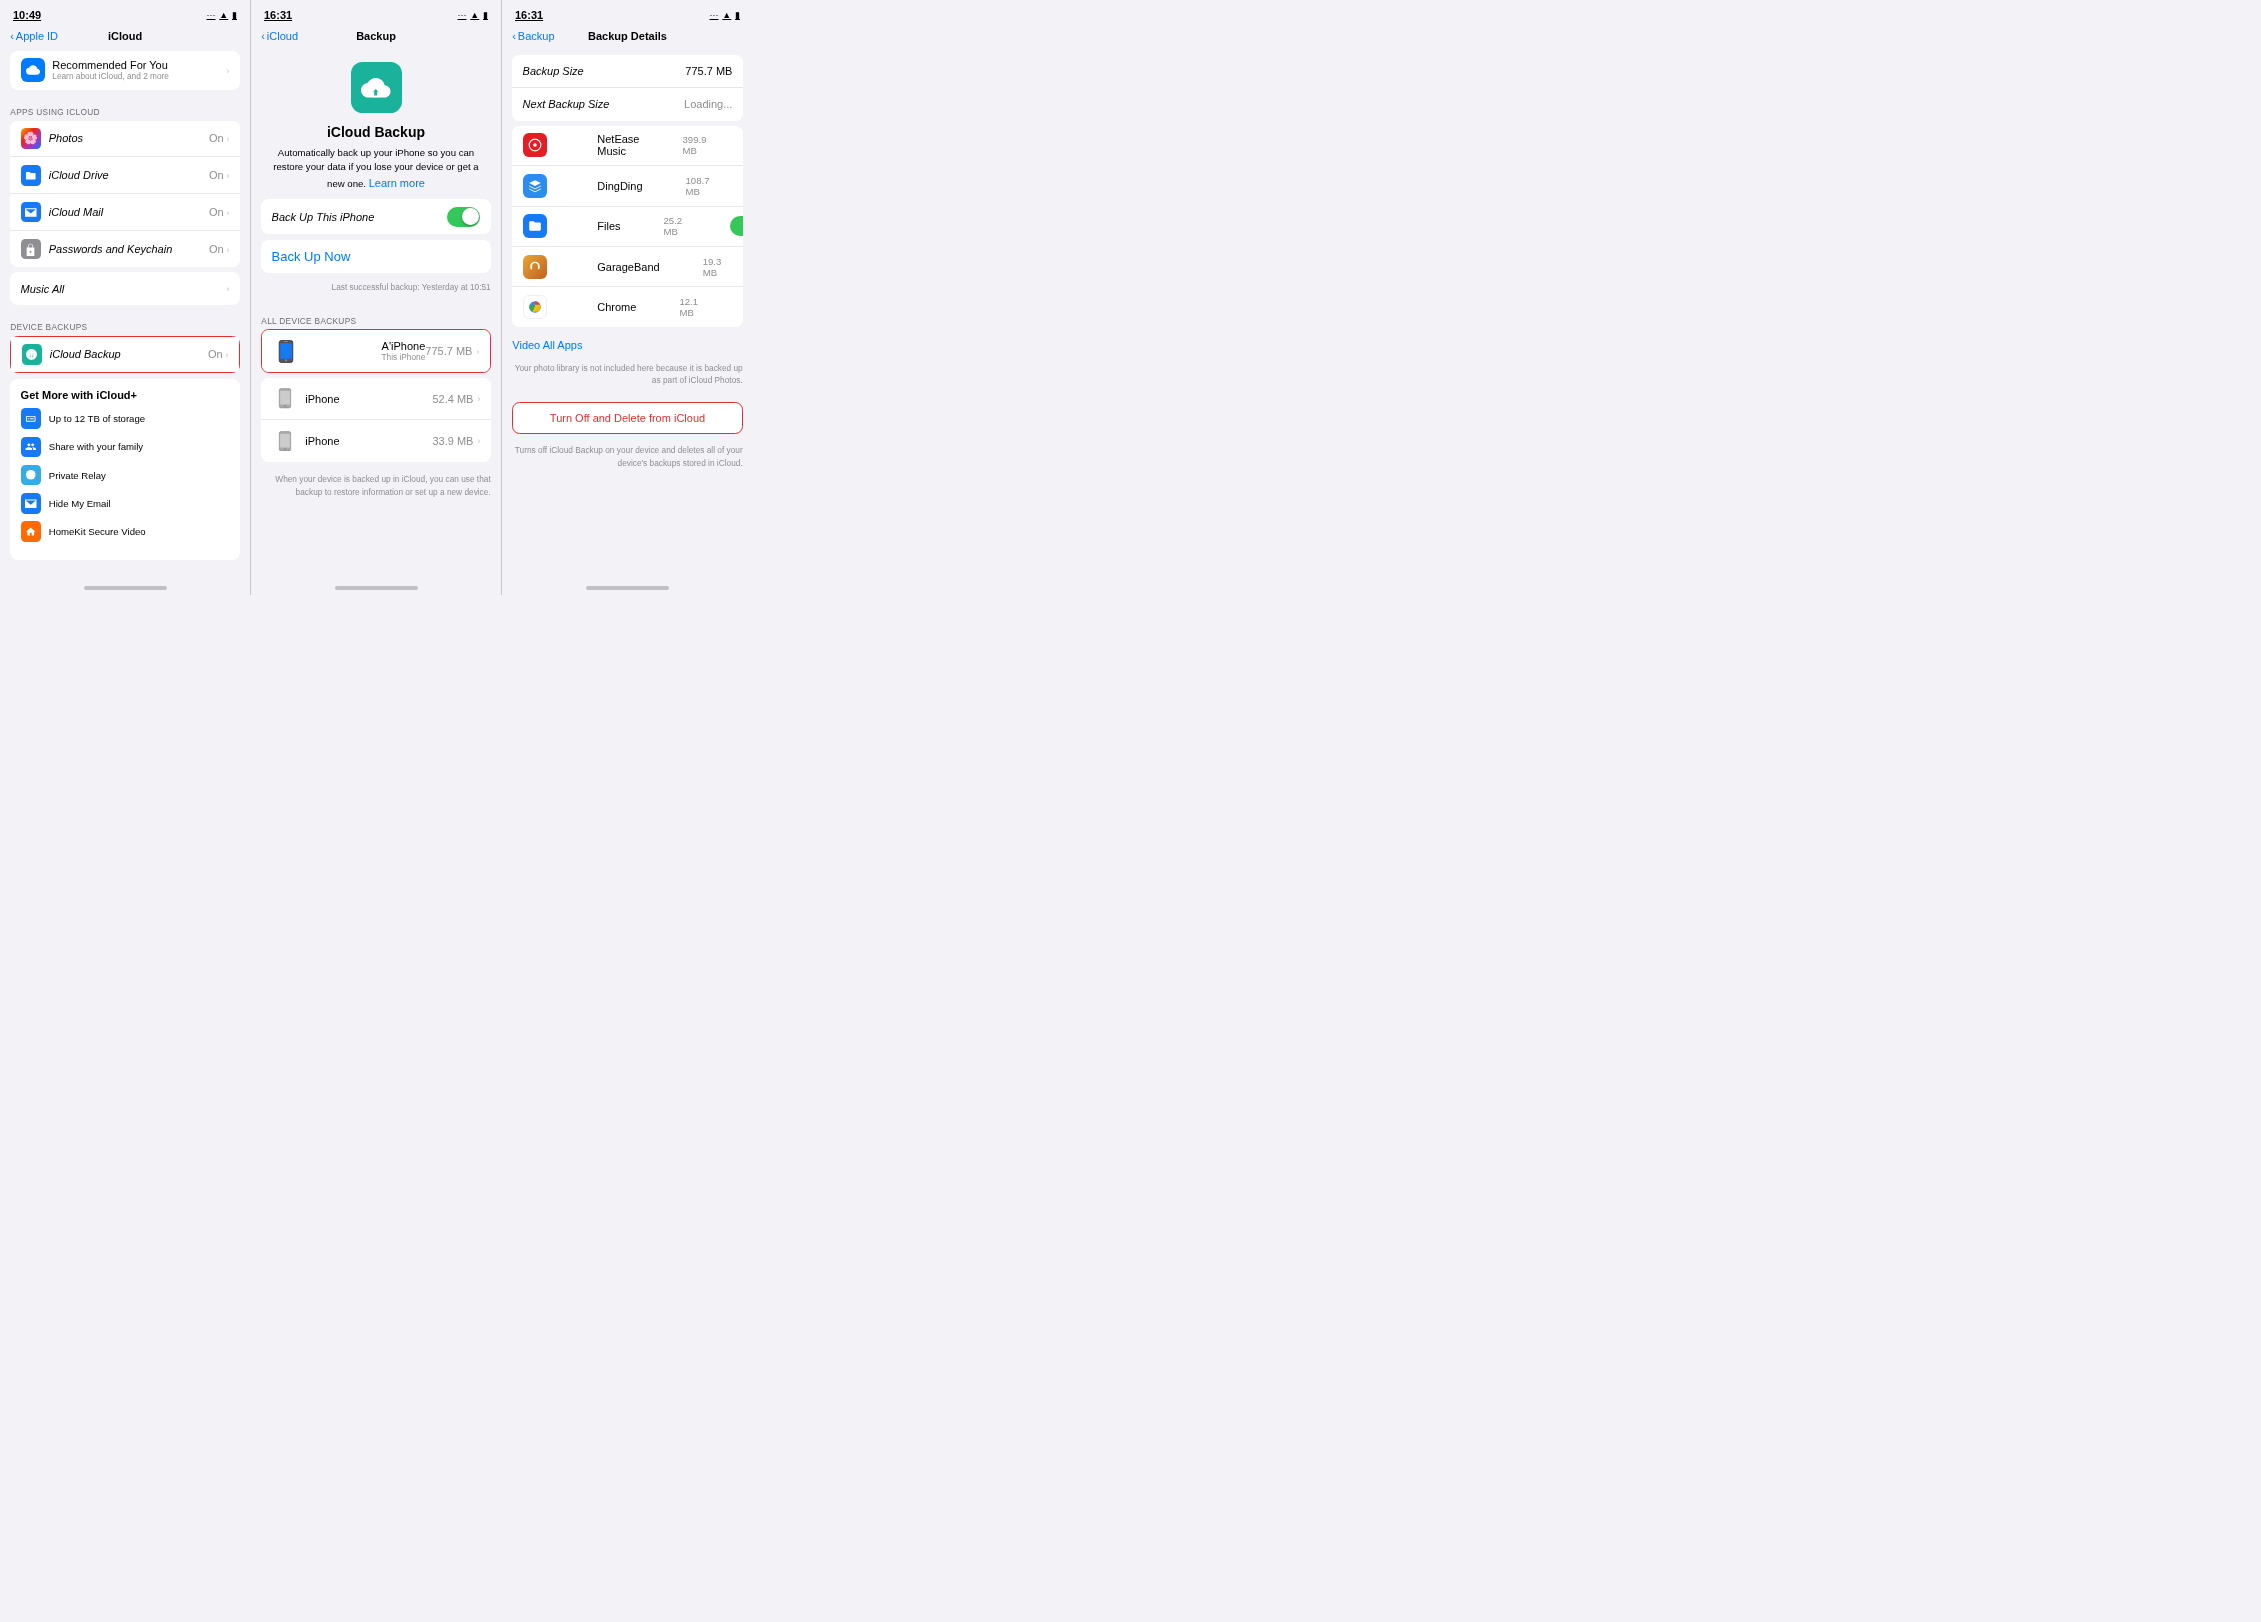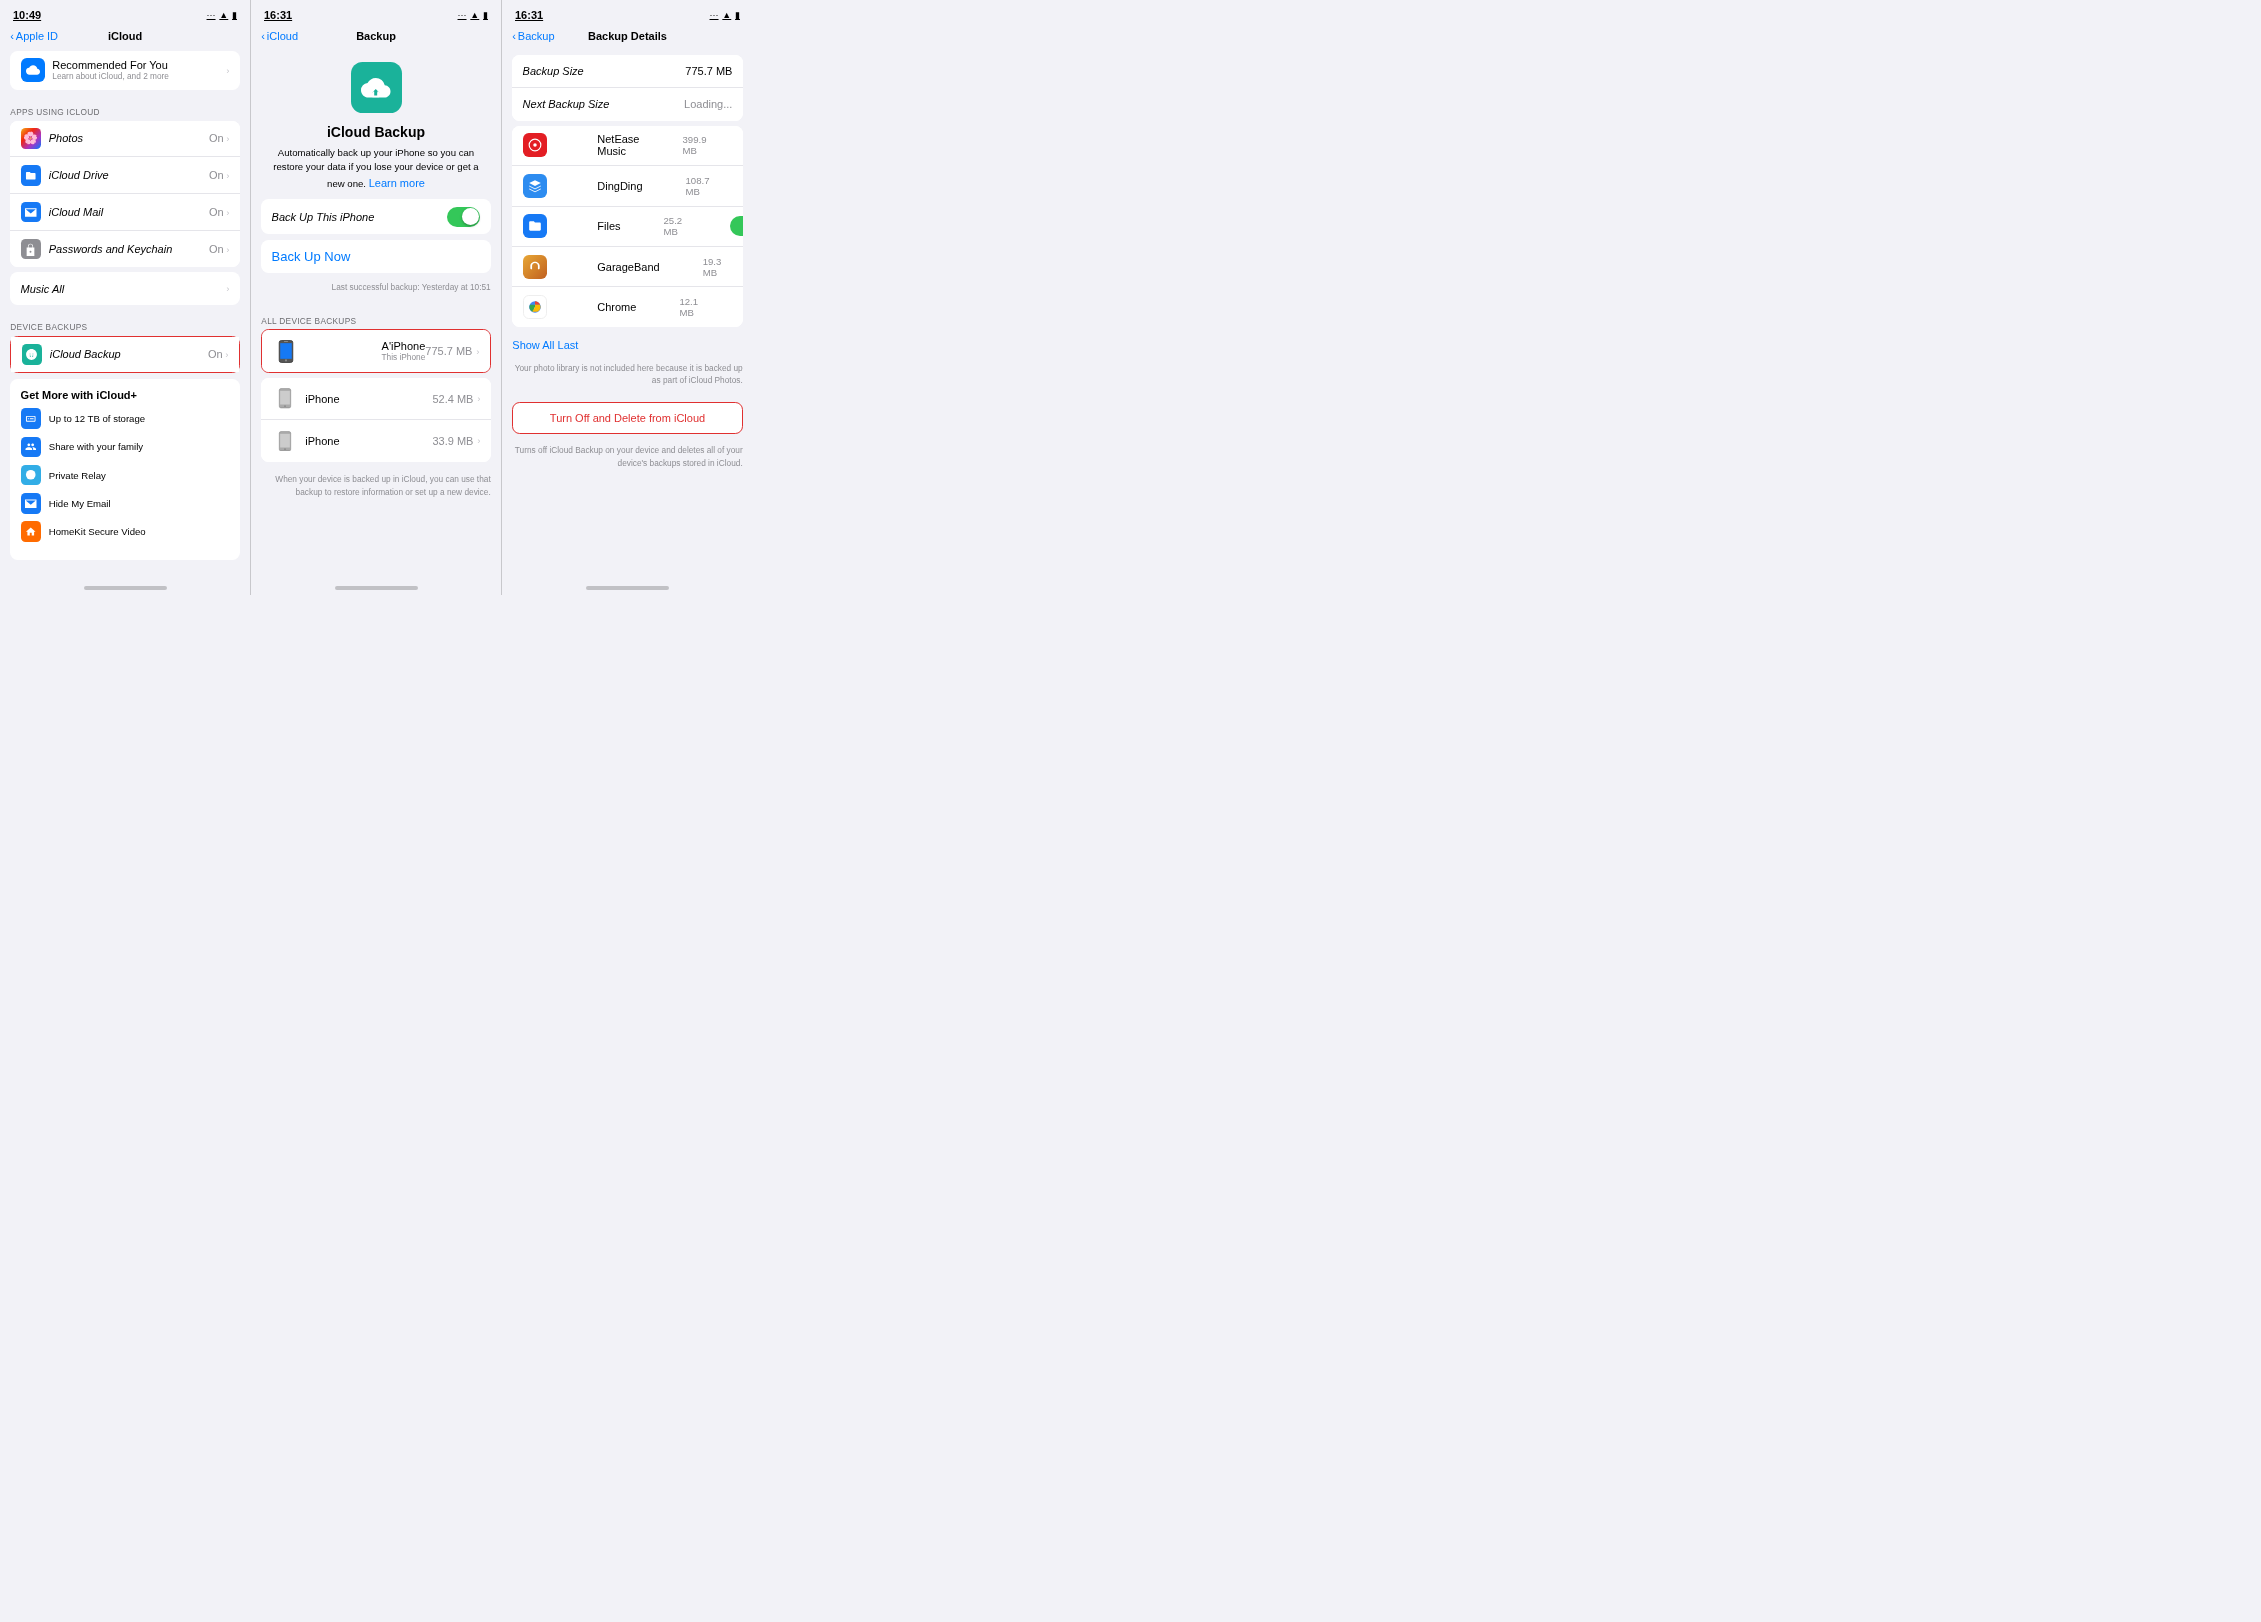--- a/index.html
+++ b/index.html
@@ -727,21 +727,21 @@
         </div>
         <span class="app-name">Chrome</span>
         <span class="app-size">12.1 MB</span>
         <div class="toggle">
           <div class="toggle-knob"></div>
         </div>
       </div>
     </div>
 
     <div style="padding: 7.7px 10.3px;">
-      <span class="blue-link" style="font-size:11px;">Show All Last</span>
+      <span class="blue-link" style="font-size:11px;">Video All Apps</span>
     </div>
 
     <div class="info-text" style="padding: 2.6px 10.3px 10.3px 10.3px;">Your photo library is not included here because it is backed up as part of iCloud Photos.</div>
 
     <div style="margin: 5.1px 10.3px;">
       <div style="border: 1px solid #e03030; border-radius: 7.7px; background:#fff; padding:9px; text-align:center; color:#e03030; font-size:11px;">Turn Off and Delete from iCloud</div>
     </div>
 
     <div class="info-text" style="padding: 5.1px 10.3px 13px 10.3px;">Turns off iCloud Backup on your device and deletes all of your device's backups stored in iCloud.</div>
 

